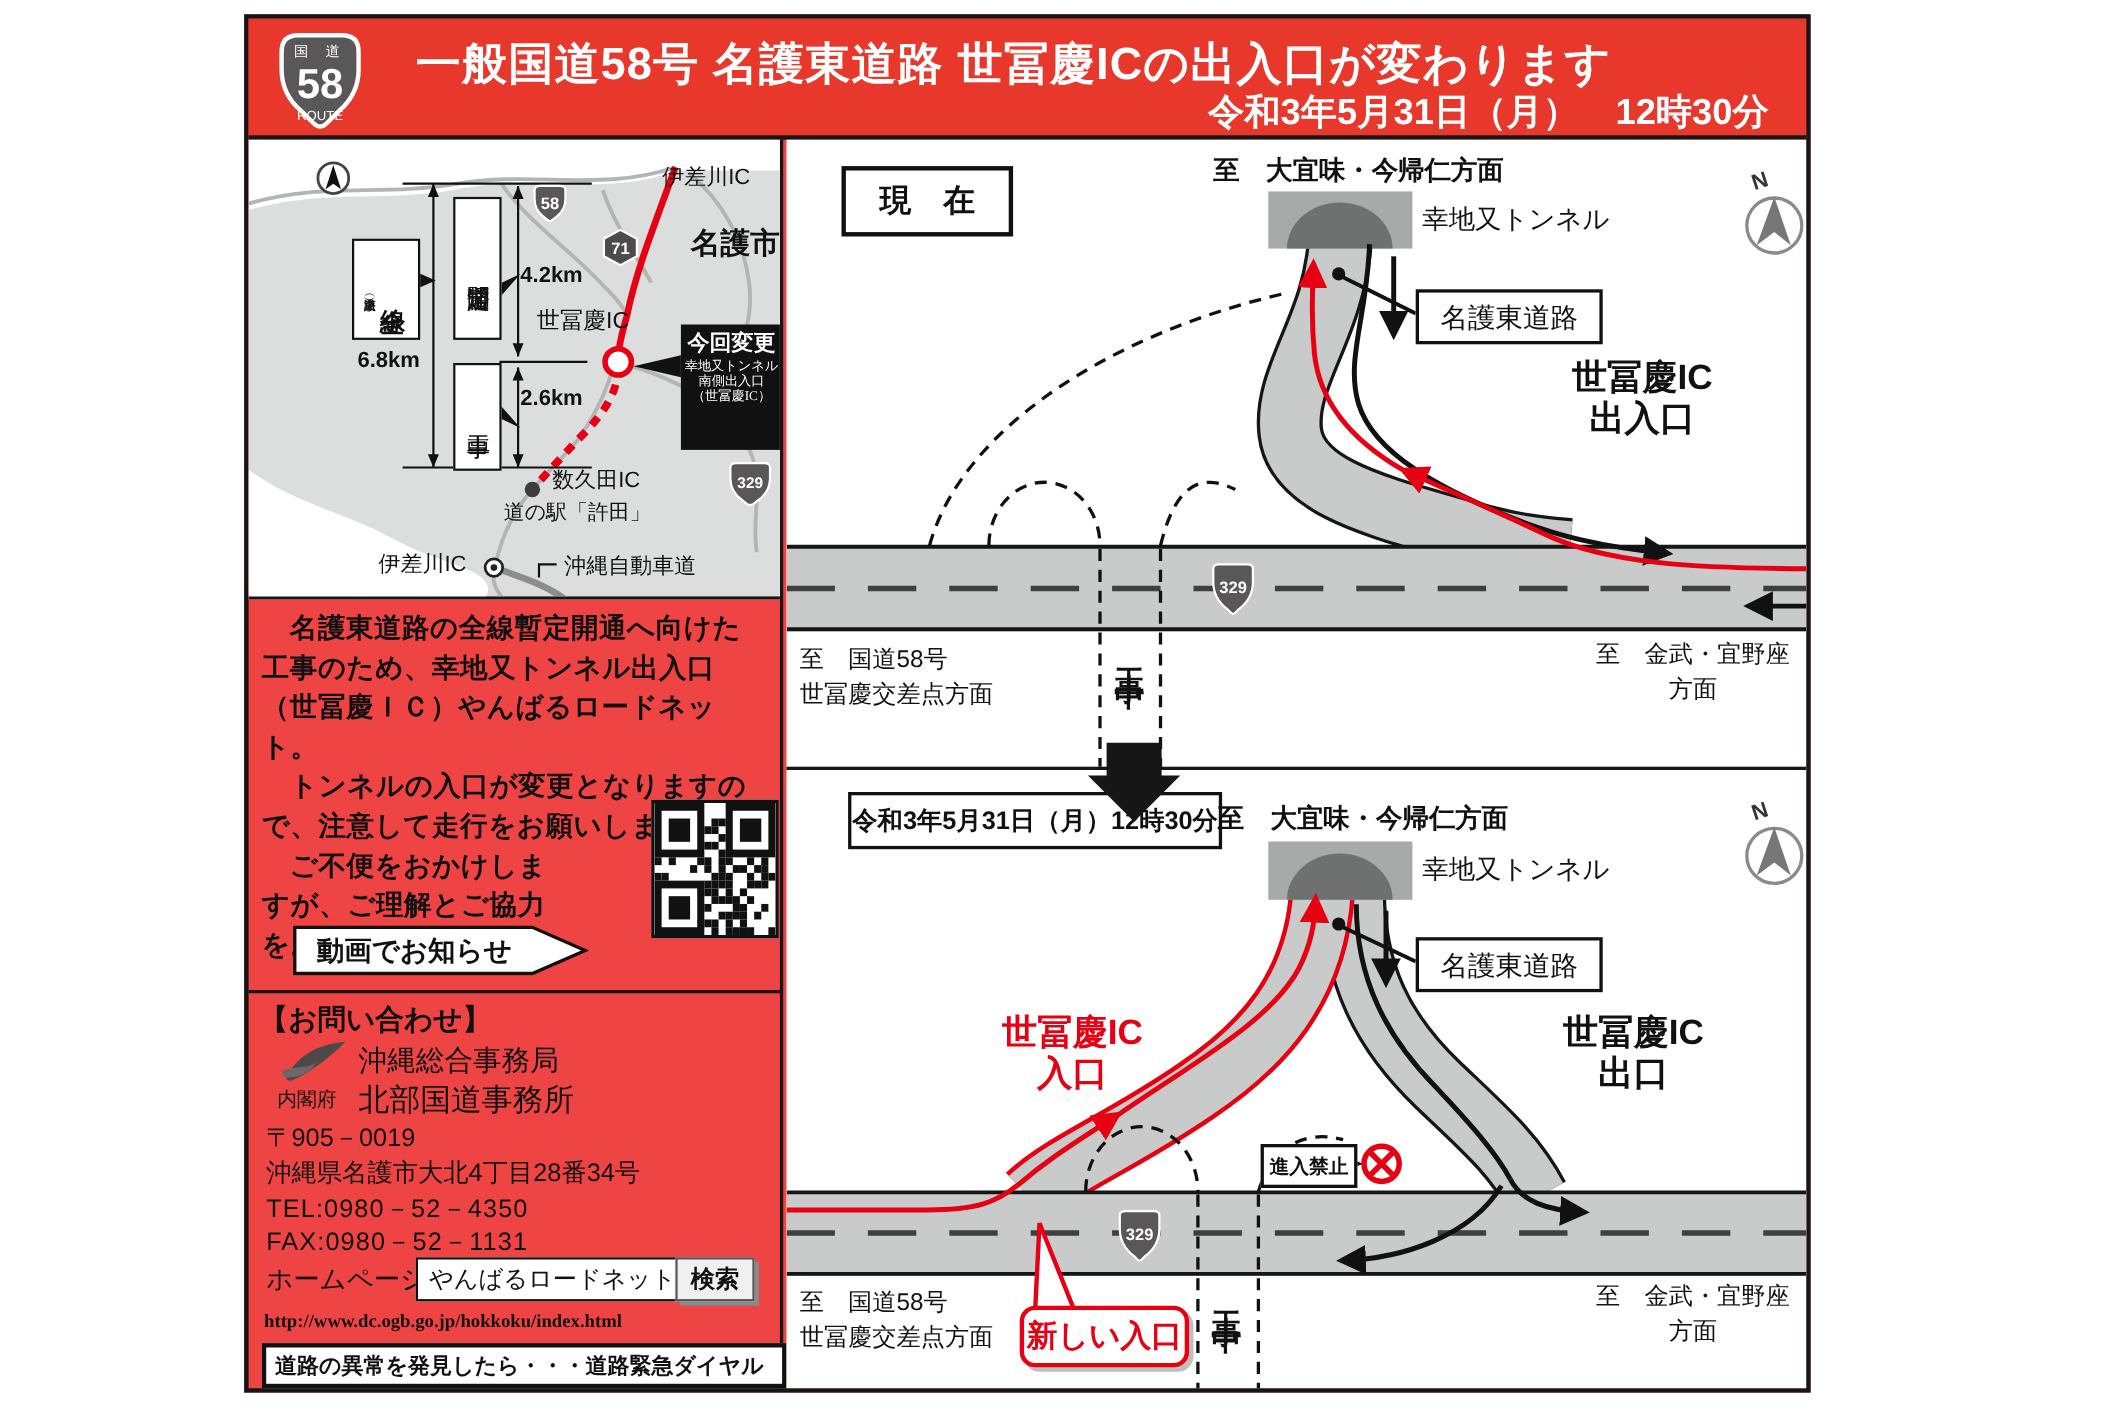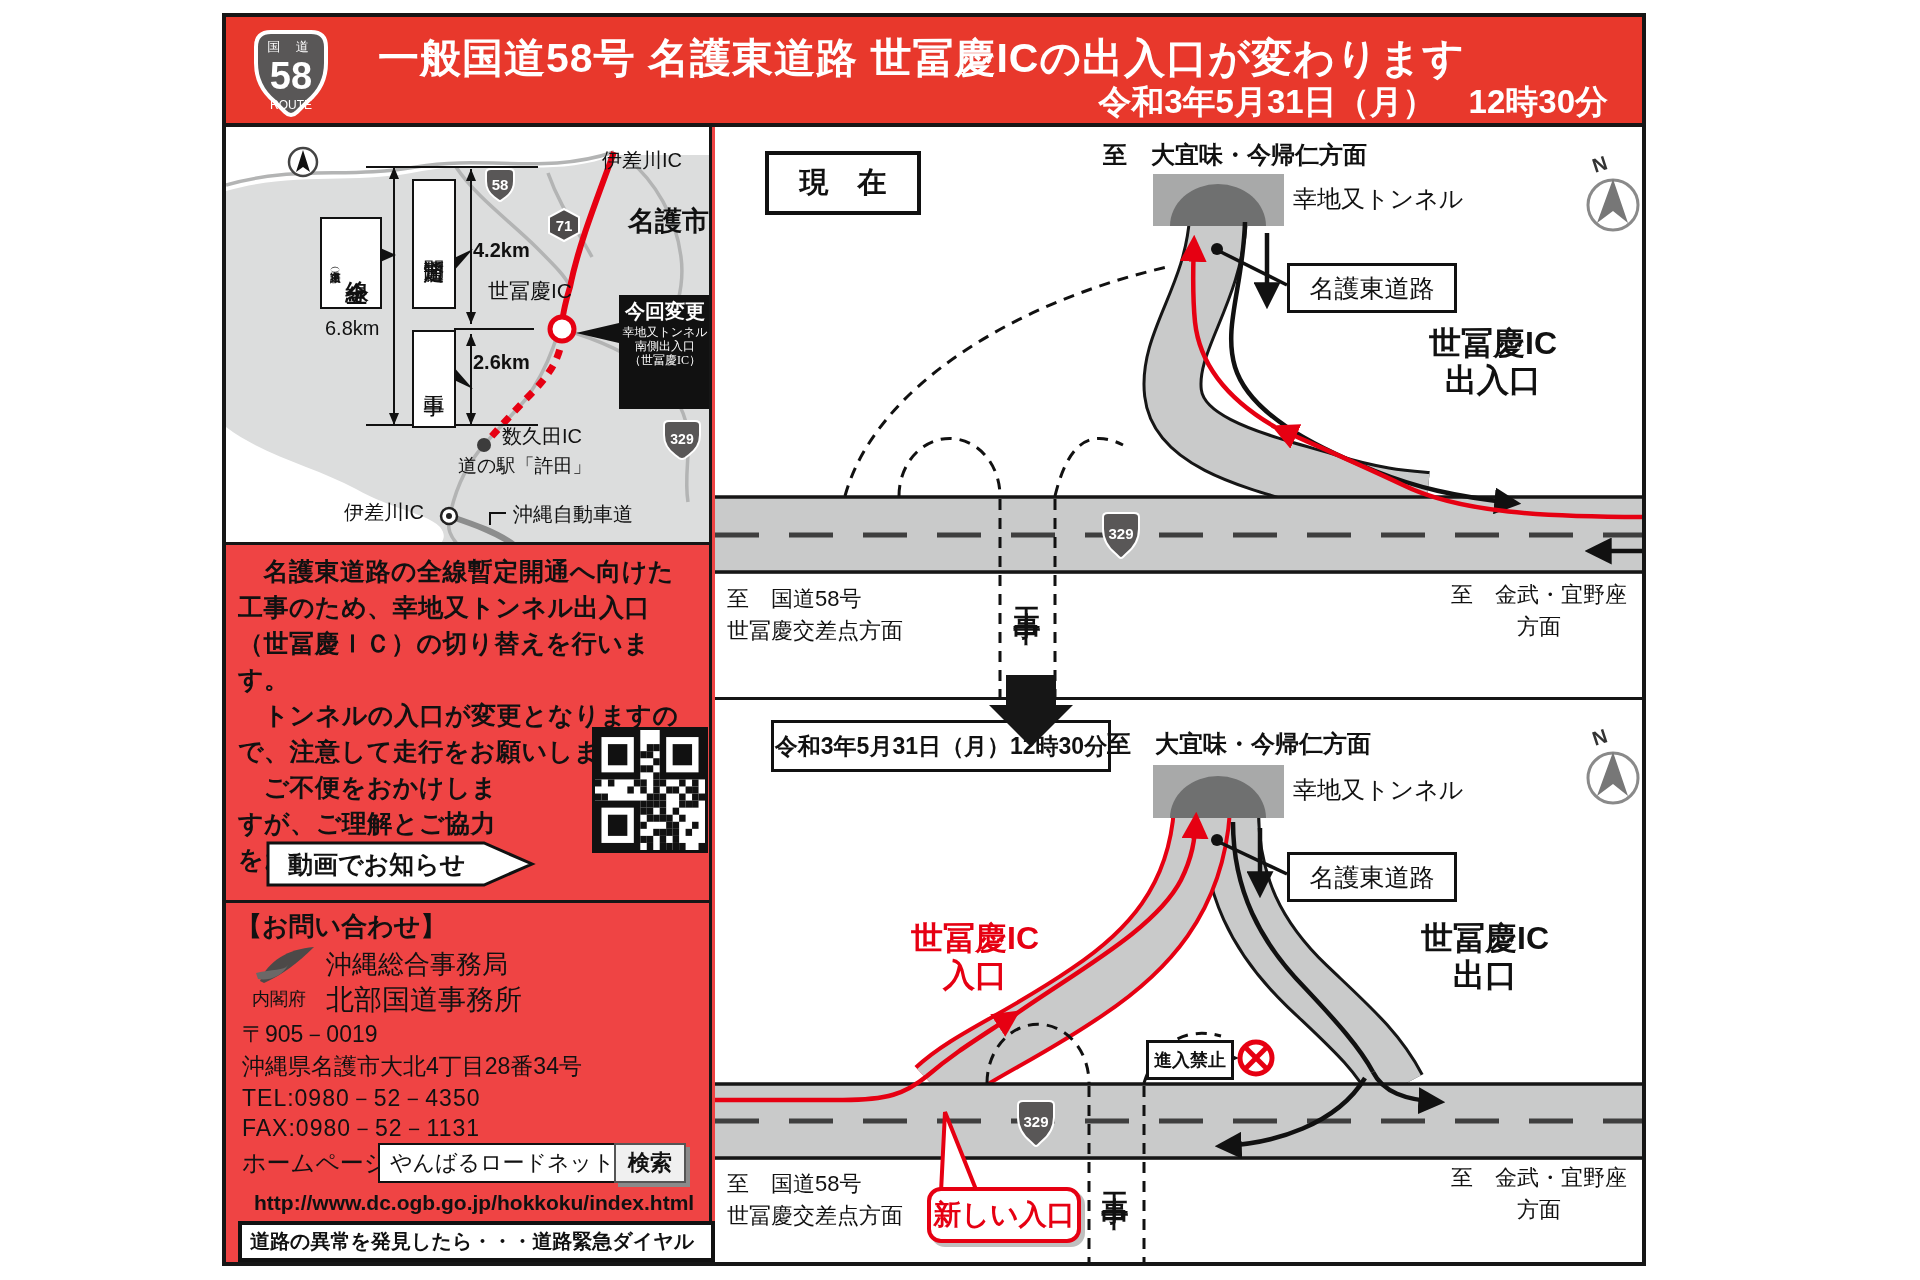--- a/index.html
+++ b/index.html
@@ -31,21 +31,21 @@
   .change-box .s{font-size:12px;line-height:14px;}
   .notice-panel p{margin:0;padding:0 12px;font-size:25px;line-height:36px;font-weight:600;letter-spacing:0.5px;}
   .notice-panel .narrow{width:262px;}
   .video-wrap{position:absolute;left:40px;top:296px;width:272px;height:46px;}
   .video-wrap .lbl{left:22px;top:7px;font-size:25px;font-weight:600;}
   .qr-box{position:absolute;left:366px;top:182px;width:116px;height:126px;border:3px solid #111;background:#fff;box-sizing:border-box;}
   .contact-panel .h{position:absolute;left:10px;top:6px;font-size:26px;font-weight:bold;}
   .ct{position:absolute;left:16px;font-size:23px;white-space:nowrap;}
   .hp-box{position:absolute;left:152px;top:240px;border:2px solid #111;padding:3px 10px;font-size:22px;white-space:nowrap;background:#fff;}
   .search-btn{position:absolute;left:388px;top:240px;border:2px solid #555;background:#f0f0f0;padding:3px 12px;font-size:22px;font-weight:600;box-shadow:4px 4px 0 #8a8a8a;white-space:nowrap;}
-  .url{position:absolute;left:28px;top:288px;font-size:21px;font-weight:bold;white-space:nowrap;}
+  .url{position:absolute;left:14px;top:288px;font-size:17px;font-weight:bold;white-space:nowrap;font-family:Liberation Serif, serif;}
   .emg-box{position:absolute;left:12px;top:318px;right:10px;border:4px solid #111;padding:3px 8px;background:#fff;}
   .emg-box .l1{font-size:20px;font-weight:600;}
   .big-arrow{position:absolute;left:274px;top:548px;width:84px;height:72px;z-index:6;}
   svg{display:block;}
   .shape-svg{position:absolute;left:0;top:0;}
 </style>
 </head>
 <body>
 
 <div class="poster">
@@ -132,38 +132,38 @@
         </svg>
         <div class="lbl" style="left:376px;top:20px;font-size:20px;">伊差川IC</div>
         <div class="lbl" style="left:402px;top:76px;font-size:27px;font-weight:bold;">名護市</div>
         <div class="vbox v" style="left:186px;top:52px;width:40px;height:126px;font-size:21px;">暫定開通済</div>
         <div class="vbox" style="left:94px;top:90px;width:58px;height:88px;">
           <span class="v" style="font-size:11px;line-height:14px;">（名護東道路）</span>
           <span class="v" style="font-size:23px;font-weight:600;">全線</span>
         </div>
         <div class="vbox v" style="left:186px;top:203px;width:40px;height:94px;font-size:21px;">工事中</div>
         <div class="lbl" style="left:247px;top:112px;font-size:20px;font-weight:600;">4.2km</div>
-        <div class="lbl" style="left:99px;top:190px;font-size:20px;font-weight:400;">6.8km</div>
+        <div class="lbl" style="left:99px;top:190px;font-size:20px;font-weight:700;">6.8km</div>
         <div class="lbl" style="left:247px;top:224px;font-size:20px;font-weight:600;">2.6km</div>
         <div class="lbl" style="left:262px;top:150px;font-size:21px;">世冨慶IC</div>
         <div class="change-box">
           <div class="t">今回変更</div>
           <div class="s">幸地又トンネル</div>
           <div class="s">南側出入口</div>
           <div class="s">（世冨慶IC）</div>
         </div>
         <div class="lbl" style="left:276px;top:296px;font-size:20px;">数久田IC</div>
         <div class="lbl" style="left:232px;top:326px;font-size:19px;">道の駅「許田」</div>
         <div class="lbl" style="left:118px;top:372px;font-size:20px;">伊差川IC</div>
         <div class="lbl" style="left:287px;top:374px;font-size:20px;">沖縄自動車道</div>
       </div>
 
       <div class="notice-panel">
         <div style="padding-top:8px;">
-          <p>　名護東道路の全線暫定開通へ向けた工事のため、幸地又トンネル出入口（世冨慶ＩＣ）の切り替えを行います。</p>
+          <p>　名護東道路の全線暫定開通へ向けた工事のため、幸地又トンネル出入口（世冨慶ＩＣ）やんばるロードネット。</p>
           <p>　トンネルの入口が変更となりますので、注意して走行をお願いします。</p>
           <p class="narrow">　ご不便をおかけしますが、ご理解とご協力をお願いします。</p>
         </div>
         <div class="video-wrap">
           <svg width="272" height="46" viewBox="0 0 272 46">
             <polygon points="2,2 218,2 266,23 218,44 2,44" fill="#fff" stroke="#111" stroke-width="3"></polygon>
           </svg>
           <div class="lbl">動画でお知らせ</div>
         </div>
         <div class="qr-box">

